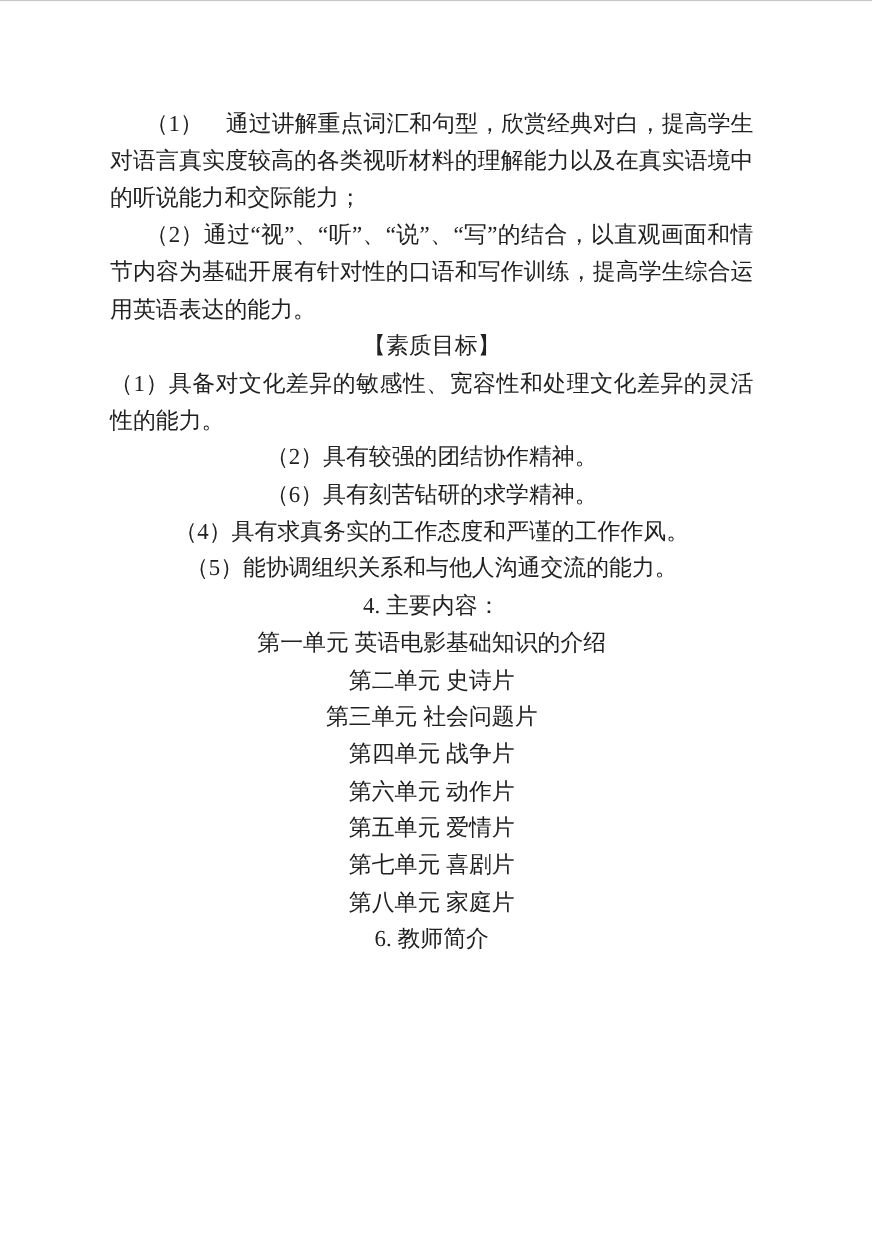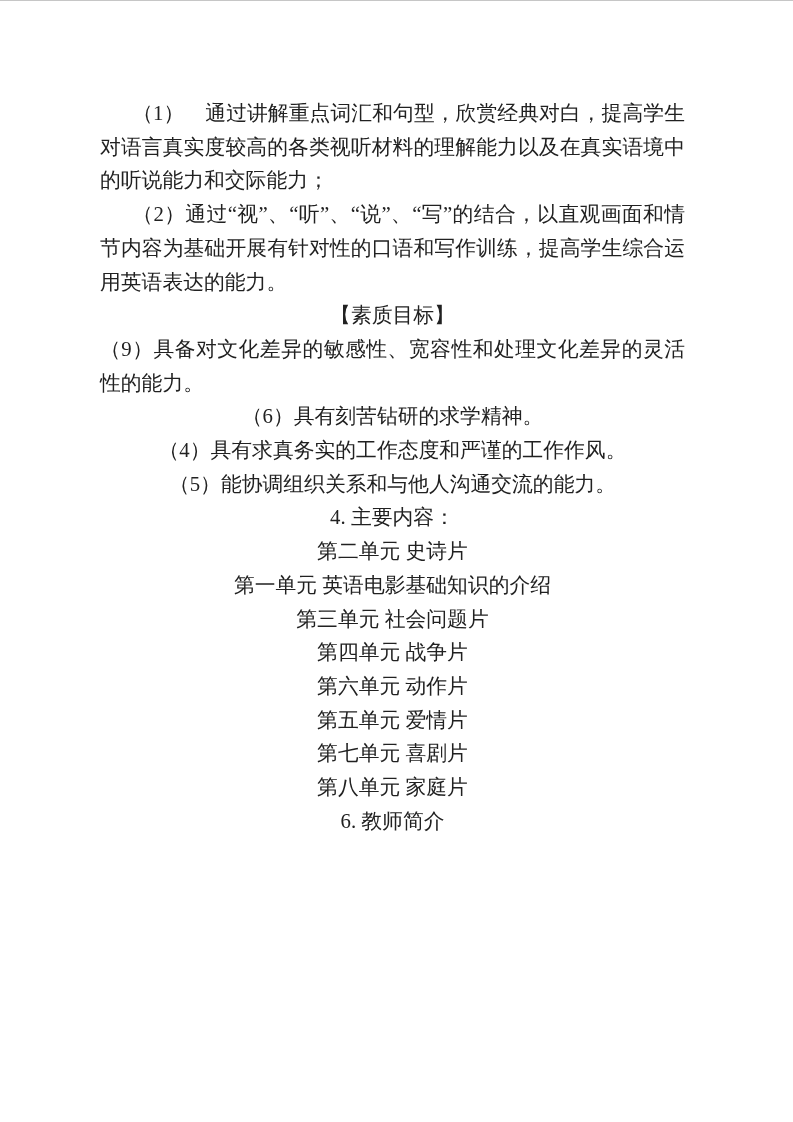--- a/index.html
+++ b/index.html
@@ -50,34 +50,35 @@
   <div class="page-top-edge"></div>
 
   <div class="doc">
 
     <p class="para ind-obj">（1）　通过讲解重点词汇和句型，欣赏经典对白，提高学生对语言真实度较高的各类视听材料的理解能力以及在真实语境中的听说能力和交际能力；</p>
 
     <p class="para ind-obj">（2）通过“视”、“听”、“说”、“写”的结合，以直观画面和情节内容为基础开展有针对性的口语和写作训练，提高学生综合运用英语表达的能力。</p>
 
     <p class="para single">【素质目标】</p>
 
-    <p class="para">（9）具备对文化差异的敏感性、宽容性和处理文化差异的灵活性的能力。</p>
+    <p class="para">（1）具备对文化差异的敏感性、宽容性和处理文化差异的灵活性的能力。</p>
 
+    <p class="para single">（2）具有较强的团结协作精神。</p>
 
     <p class="para single">（6）具有刻苦钻研的求学精神。</p>
 
     <p class="para single">（4）具有求真务实的工作态度和严谨的工作作风。</p>
 
     <p class="para single">（5）能协调组织关系和与他人沟通交流的能力。</p>
 
     <p class="para single">4. 主要内容：</p>
 
+    <p class="para single">第一单元 英语电影基础知识的介绍</p>
+
     <p class="para single">第二单元 史诗片</p>
-
-    <p class="para single">第一单元 英语电影基础知识的介绍</p>
 
     <p class="para single">第三单元 社会问题片</p>
 
     <p class="para single">第四单元 战争片</p>
 
     <p class="para single">第六单元 动作片</p>
 
     <p class="para single">第五单元 爱情片</p>
 
     <p class="para single">第七单元 喜剧片</p>

